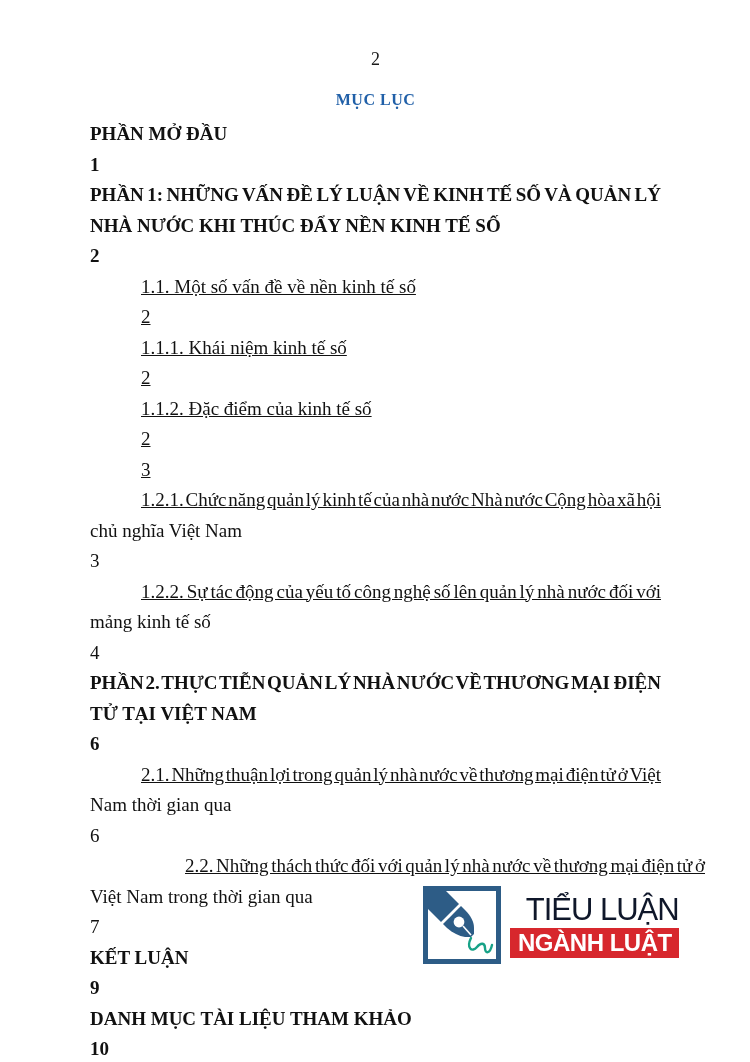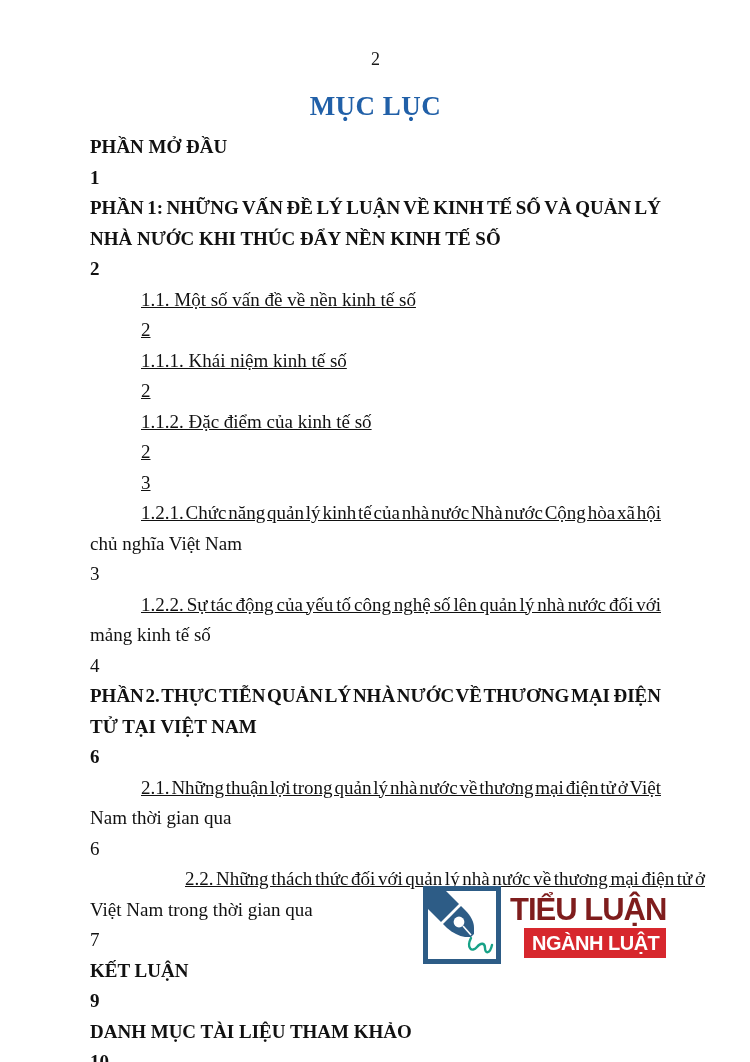--- a/index.html
+++ b/index.html
@@ -18,21 +18,21 @@
   }
   .pagenum {
     text-align: center;
     font-size: 18px;
     line-height: 24px;
     color: #1a1a1a;
   }
   .title {
     margin: 20px 0 0 0;
     text-align: center;
-    font-size: 27px;
+    font-size: 16px;
     font-weight: bold;
     letter-spacing: 0.5px;
     color: #2160a8;
   }
   .toc { display: block; margin-top: 10px; }
   .toc-entry { margin: 0; }
   .toc-entry.bold { font-weight: bold; }
   .toc-line {
     font-size: 19px;
     line-height: 30.5px;
@@ -73,30 +73,30 @@
   .logo-square svg { display: block; }
   .logo-texts {
     margin-left: 9px;
     margin-top: 8px;
     display: flex;
     flex-direction: column;
     align-items: flex-end;
   }
   .logo-title {
     font-family: "Liberation Sans", "DejaVu Sans", sans-serif;
-    font-weight: bold;
+    font-weight: normal;
     font-size: 31px;
     line-height: 31px;
     letter-spacing: -1px;
-    color: #7f1d1d;
+    color: #0f172a;
   }
   .logo-subtitle {
     font-family: "Liberation Sans", "DejaVu Sans", sans-serif;
     font-weight: bold;
-    font-size: 20px;
+    font-size: 24px;
     line-height: 24px;
     letter-spacing: -0.5px;
     color: #ffffff;
     background: #d7272d;
     padding: 3px 7px 3px 8px;
     margin-top: 3px;
   }
 </style>
 </head>
 <body>

